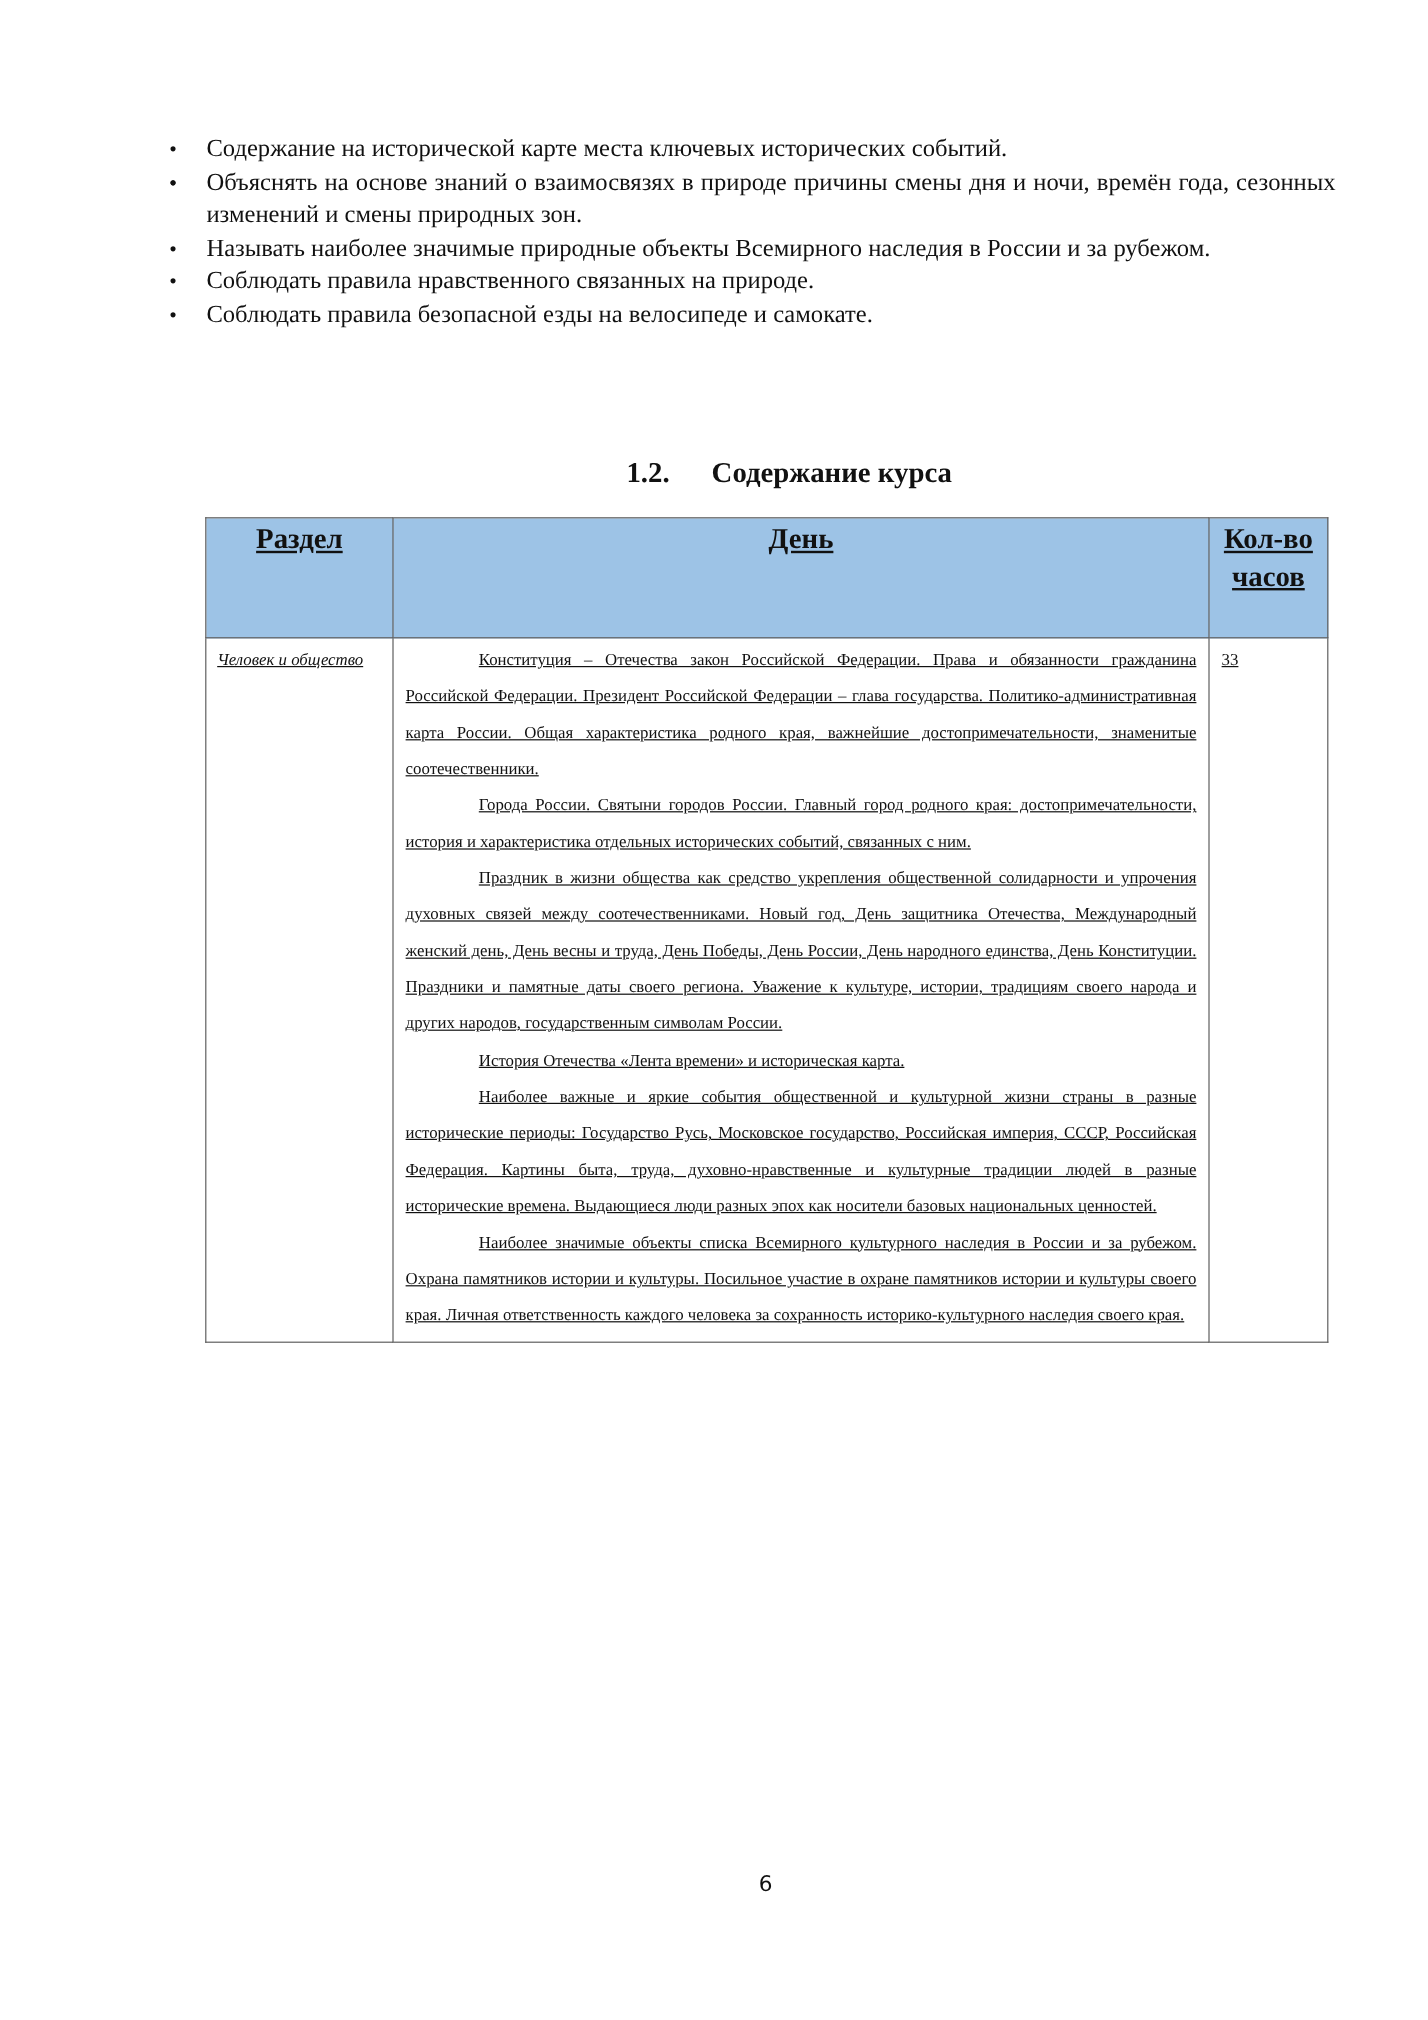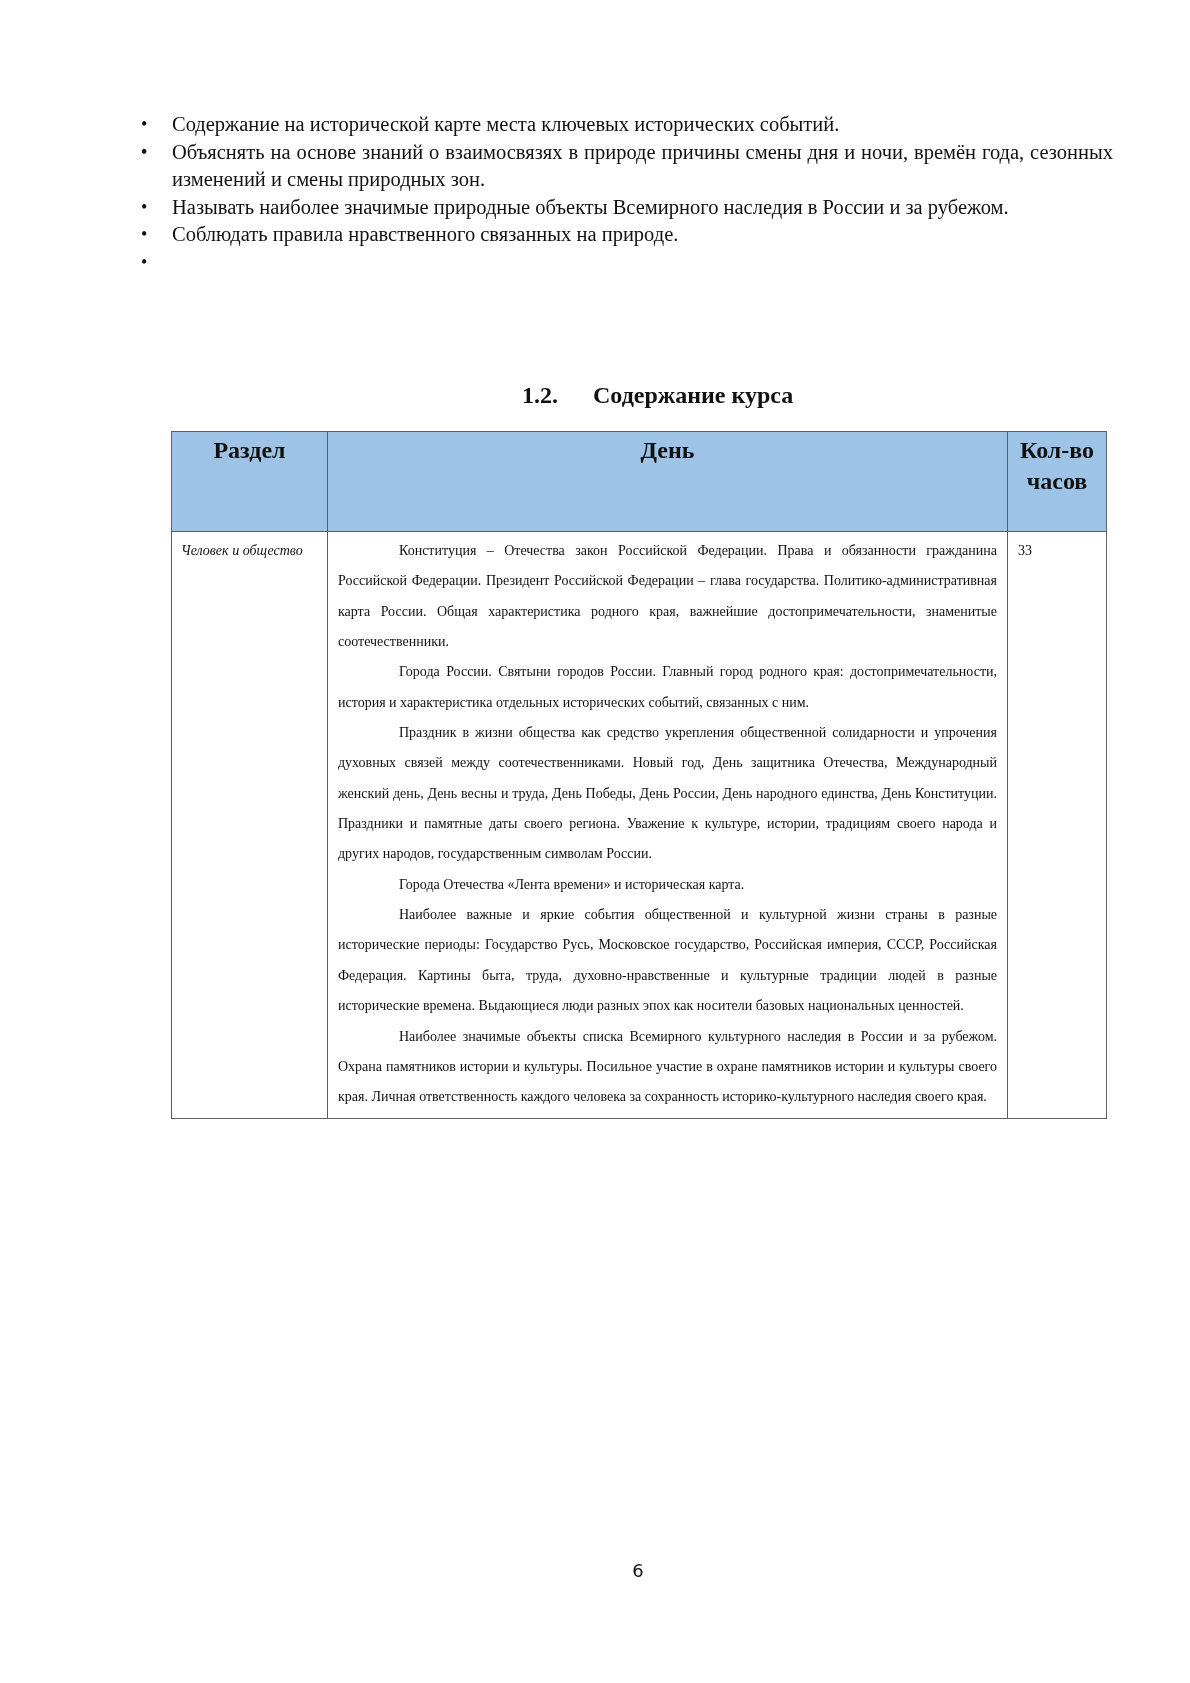--- a/index.html
+++ b/index.html
@@ -69,20 +69,21 @@
       top: 431px;
       width: 935px;
       border-collapse: collapse;
       table-layout: fixed;
     }
     .course-table th,
     .course-table td {
       border: 1.5px solid #5f5f5f;
       vertical-align: top;
       padding: 0;
+      text-decoration: underline;
     }
     .course-table th {
       background: #9dc3e6;
       font-weight: bold;
       font-size: 24px;
       line-height: 31px;
       height: 96px;
       text-align: center;
       padding-top: 3px;
     }
@@ -132,21 +133,21 @@
 <body>
 
 <div class="page">
 
   <ul class="bullets">
     <li><span class="bullet-dot">•</span><span>Содержание на исторической карте места ключевых исторических событий.</span></li>
     <li><span class="bullet-dot">•</span></li>
     <li><span class="bullet-dot">•</span><span>Объяснять на основе знаний о взаимосвязях в природе причины смены дня и ночи, времён года, сезонных изменений и смены природных зон.</span></li>
     <li><span class="bullet-dot">•</span><span>Называть наиболее значимые природные объекты Всемирного наследия в России и за рубежом.</span></li>
     <li><span class="bullet-dot">•</span><span>Соблюдать правила нравственного связанных на природе.</span></li>
-    <li><span class="bullet-dot">•</span></li>
+    <li><span class="bullet-dot">•</span><span>Соблюдать правила безопасной езды на велосипеде и самокате.</span></li>
   </ul>
 
   <h2 class="section-heading"><span class="num">1.2.</span><span>Содержание курса</span></h2>
 
   <table class="course-table">
     <colgroup>
       <col class="col-section">
       <col class="col-topics">
       <col class="col-hours">
     </colgroup>
@@ -159,21 +160,21 @@
     </thead>
     <tbody>
       <tr>
         <td class="cell-section">
             <span class="sec-text">Человек и общество</span>
           </td>
         <td class="cell-topics">
           <p>Конституция – Отечества закон Российской Федерации. Права и обязанности гражданина Российской Федерации. Президент Российской Федерации – глава государства. Политико-административная карта России. Общая характеристика родного края, важнейшие достопримечательности, знаменитые соотечественники.</p>
           <p>Города России. Святыни городов России. Главный город родного края: достопримечательности, история и характеристика отдельных исторических событий, связанных с ним.</p>
           <p>Праздник в жизни общества как средство укрепления общественной солидарности и упрочения духовных связей между соотечественниками. Новый год, День защитника Отечества, Международный женский день, День весны и труда, День Победы, День России, День народного единства, День Конституции. Праздники и памятные даты своего региона. Уважение к культуре, истории, традициям своего народа и других народов, государственным символам России.</p>
-          <p>Города Отечества «Лента времени» и историческая карта.</p>
+          <p>История Отечества «Лента времени» и историческая карта.</p>
           <p>Наиболее важные и яркие события общественной и культурной жизни страны в разные исторические периоды: Государство Русь, Московское государство, Российская империя, СССР, Российская Федерация. Картины быта, труда, духовно-нравственные и культурные традиции людей в разные исторические времена. Выдающиеся люди разных эпох как носители базовых национальных ценностей.</p>
           <p>Наиболее значимые объекты списка Всемирного культурного наследия в России и за рубежом. Охрана памятников истории и культуры. Посильное участие в охране памятников истории и культуры своего края. Личная ответственность каждого человека за сохранность историко-культурного наследия своего края.</p>
         </td>
         <td class="cell-hours">33</td>
       </tr>
     </tbody>
   </table>
 
   <div class="page-number">6</div>
 

